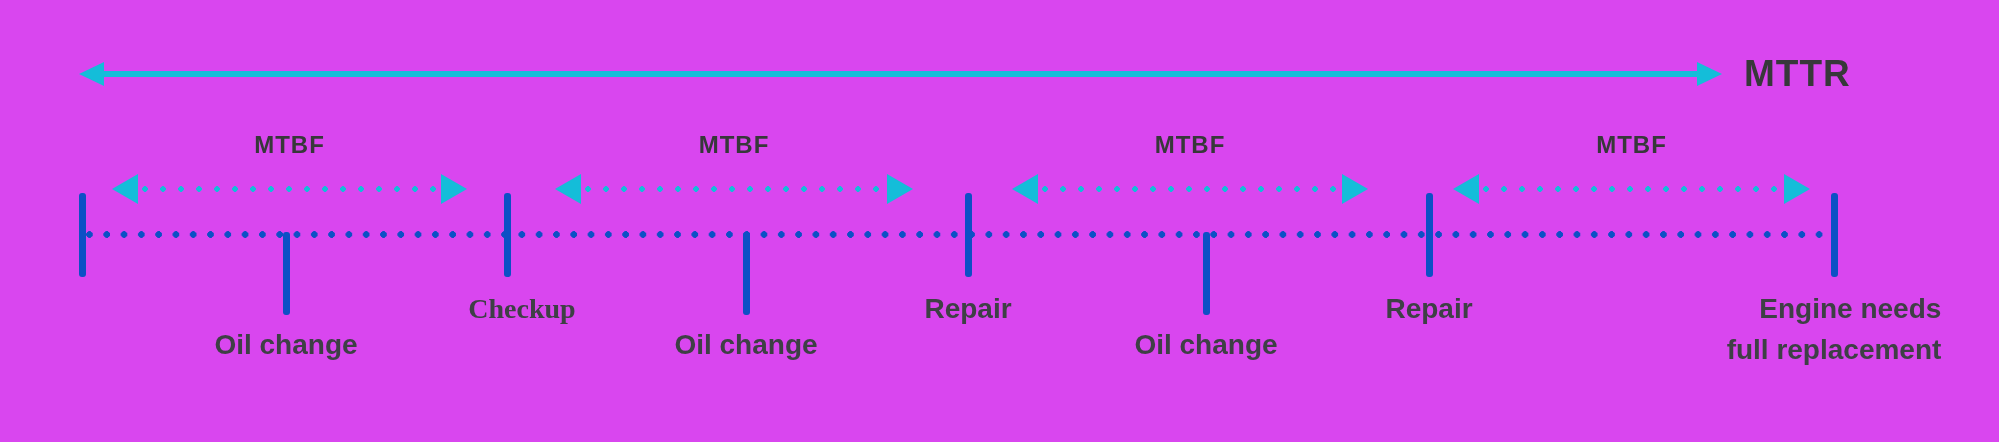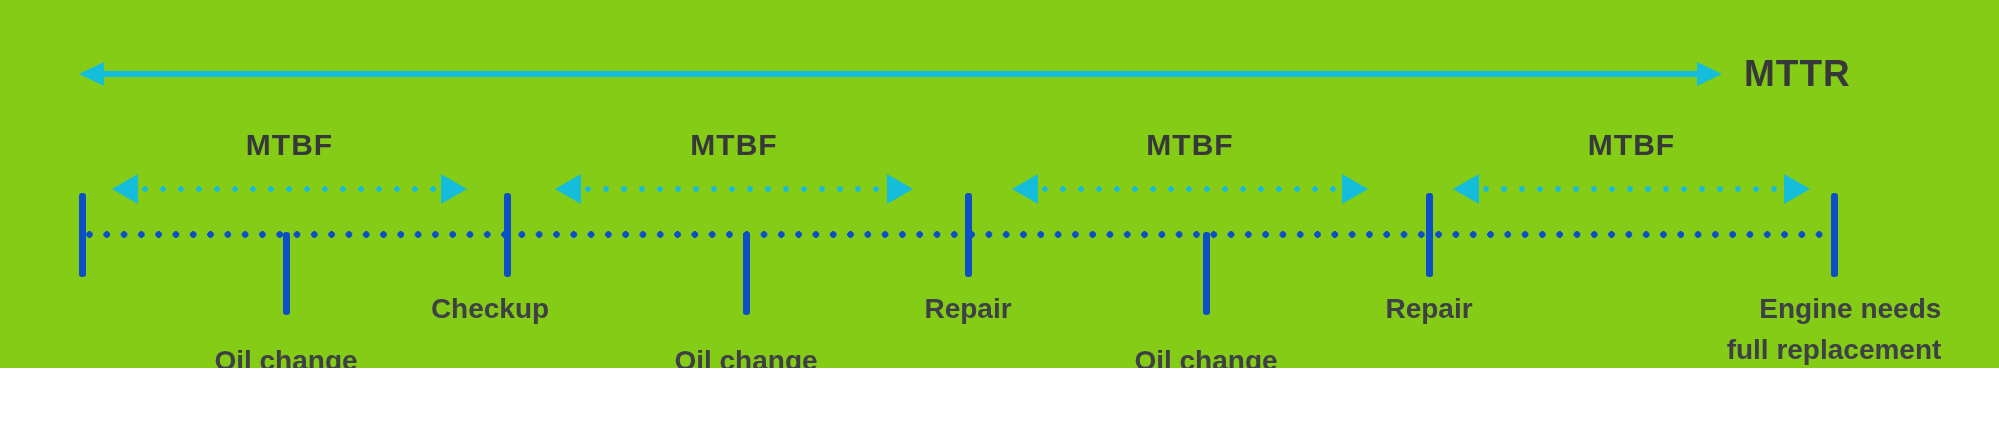--- a/index.html
+++ b/index.html
@@ -1,35 +1,35 @@
 <!DOCTYPE html>
 <html style="--cyan: #14bdd9; --blue: #0d50c5; --heading: #37383a; --label: #3e4045;"><head>
 <meta charset="utf-8">
 <style>
   html,body{margin:0;padding:0;background:#ffffff;}
   .canvas{
     position:relative;
-    width:1999px;height:368px;
-    background:#84cc16;
+    width:1999px;height:442px;
+    background:#d946ef;
     font-family:"Liberation Sans",sans-serif;
     overflow:hidden;
   }
   
   .mttr-arrow{position:absolute;top:62px;height:24px;display:flex;align-items:center;}
   .mttr-line{flex:1;height:6px;background:var(--cyan);}
   .tri{width:0;height:0;}
   .tri-left-lg{border-top:12px solid transparent;border-bottom:12px solid transparent;border-right:25px solid var(--cyan);}
   .tri-right-lg{border-top:12px solid transparent;border-bottom:12px solid transparent;border-left:25px solid var(--cyan);}
   .mttr-label{
     position:absolute;top:55px;font-size:37px;line-height:38px;
     font-weight:700;color:var(--heading);letter-spacing:1px;white-space:nowrap;
   }
   
   .mtbf-group{position:absolute;top:129px;}
-  .mtbf-label{font-size:30px;line-height:32px;font-weight:700;color:var(--heading);text-align:center;letter-spacing:1px;margin-bottom:13px;}
+  .mtbf-label{font-size:24px;line-height:32px;font-weight:700;color:var(--heading);text-align:center;letter-spacing:1px;margin-bottom:13px;}
   .mtbf-arrow{height:30px;display:flex;align-items:center;}
   .tri-left-sm{border-top:15px solid transparent;border-bottom:15px solid transparent;border-right:26px solid var(--cyan);}
   .tri-right-sm{border-top:15px solid transparent;border-bottom:15px solid transparent;border-left:26px solid var(--cyan);}
   .cyan-dots{
     flex:1;height:6px;margin:0 4px;
     background-image:radial-gradient(circle 3px at 3px 3px, var(--cyan) 2.6px, transparent 3px);
     background-size:18px 6px;background-repeat:repeat-x;background-position:left center;
   }
   
   .timeline-dots{
@@ -39,21 +39,21 @@
   }
   .tick{position:absolute;width:7px;background:var(--blue);border-radius:3px;}
   .tick-boundary{top:193px;height:84px;}
   .tick-service{top:232px;height:83px;}
   .event-label{
     position:absolute;transform:translateX(-50%);
     font-size:28px;line-height:41px;font-weight:700;color:var(--label);
     white-space:nowrap;text-align:center;
   }
   .event-label.row-boundary{top:288px;}
-  .event-label.row-service{top:340px;}
+  .event-label.row-service{top:324px;}
 </style>
 </head>
 <body>
 
 <div class="canvas">
 
   <div class="mttr-arrow" id="mttr-arrow" style="left: 79px; width: 1643px;">
     <div class="tri tri-left-lg"></div>
     <div class="mttr-line"></div>
     <div class="tri tri-right-lg"></div>
@@ -95,21 +95,21 @@
       </div>
     </div>
 
   <div class="timeline-dots" id="timeline-dots" style="left: 86px; width: 1742px;"></div>
 
   <div id="events-layer">
       <div class="tick tick-boundary" style="left: 78.5px;"></div>
       <div class="tick tick-service" style="left: 282.5px;"></div>
       <div class="event-label row-service" style="left: 286px;">Oil change</div>
       <div class="tick tick-boundary" style="left: 503.5px;"></div>
-      <div class="event-label row-boundary" style="left: 490px;">Checkup</div>
+      <div class="event-label row-boundary" style="left: 522px; font-family: Liberation Serif, serif;">Checkup</div>
       <div class="tick tick-service" style="left: 742.5px;"></div>
       <div class="event-label row-service" style="left: 746px;">Oil change</div>
       <div class="tick tick-boundary" style="left: 964.5px;"></div>
       <div class="event-label row-boundary" style="left: 968px;">Repair</div>
       <div class="tick tick-service" style="left: 1202.5px;"></div>
       <div class="event-label row-service" style="left: 1206px;">Oil change</div>
       <div class="tick tick-boundary" style="left: 1425.5px;"></div>
       <div class="event-label row-boundary" style="left: 1429px;">Repair</div>
       <div class="tick tick-boundary" style="left: 1830.5px;"></div>
       <div class="event-label row-boundary" style="left: 1834px; text-align: right;">Engine needs<br>full replacement</div>

